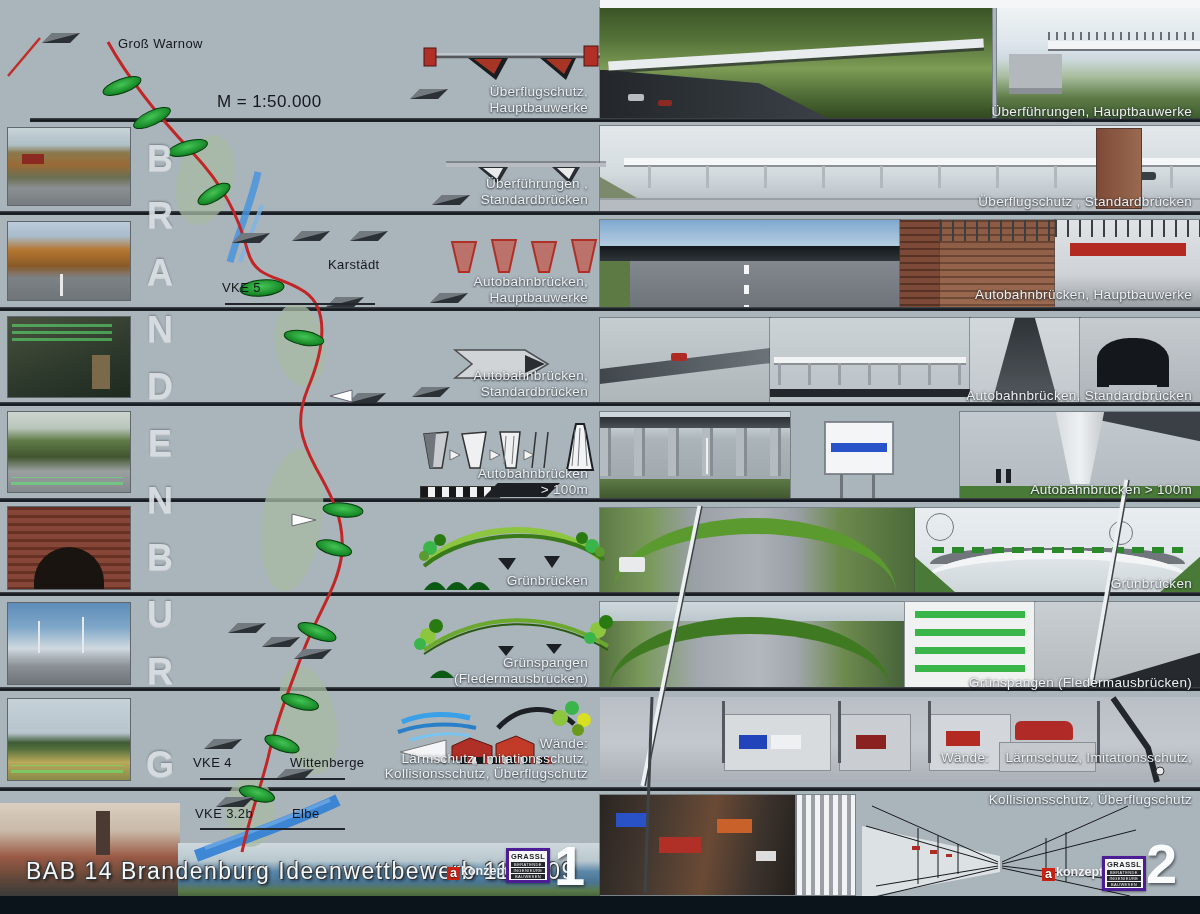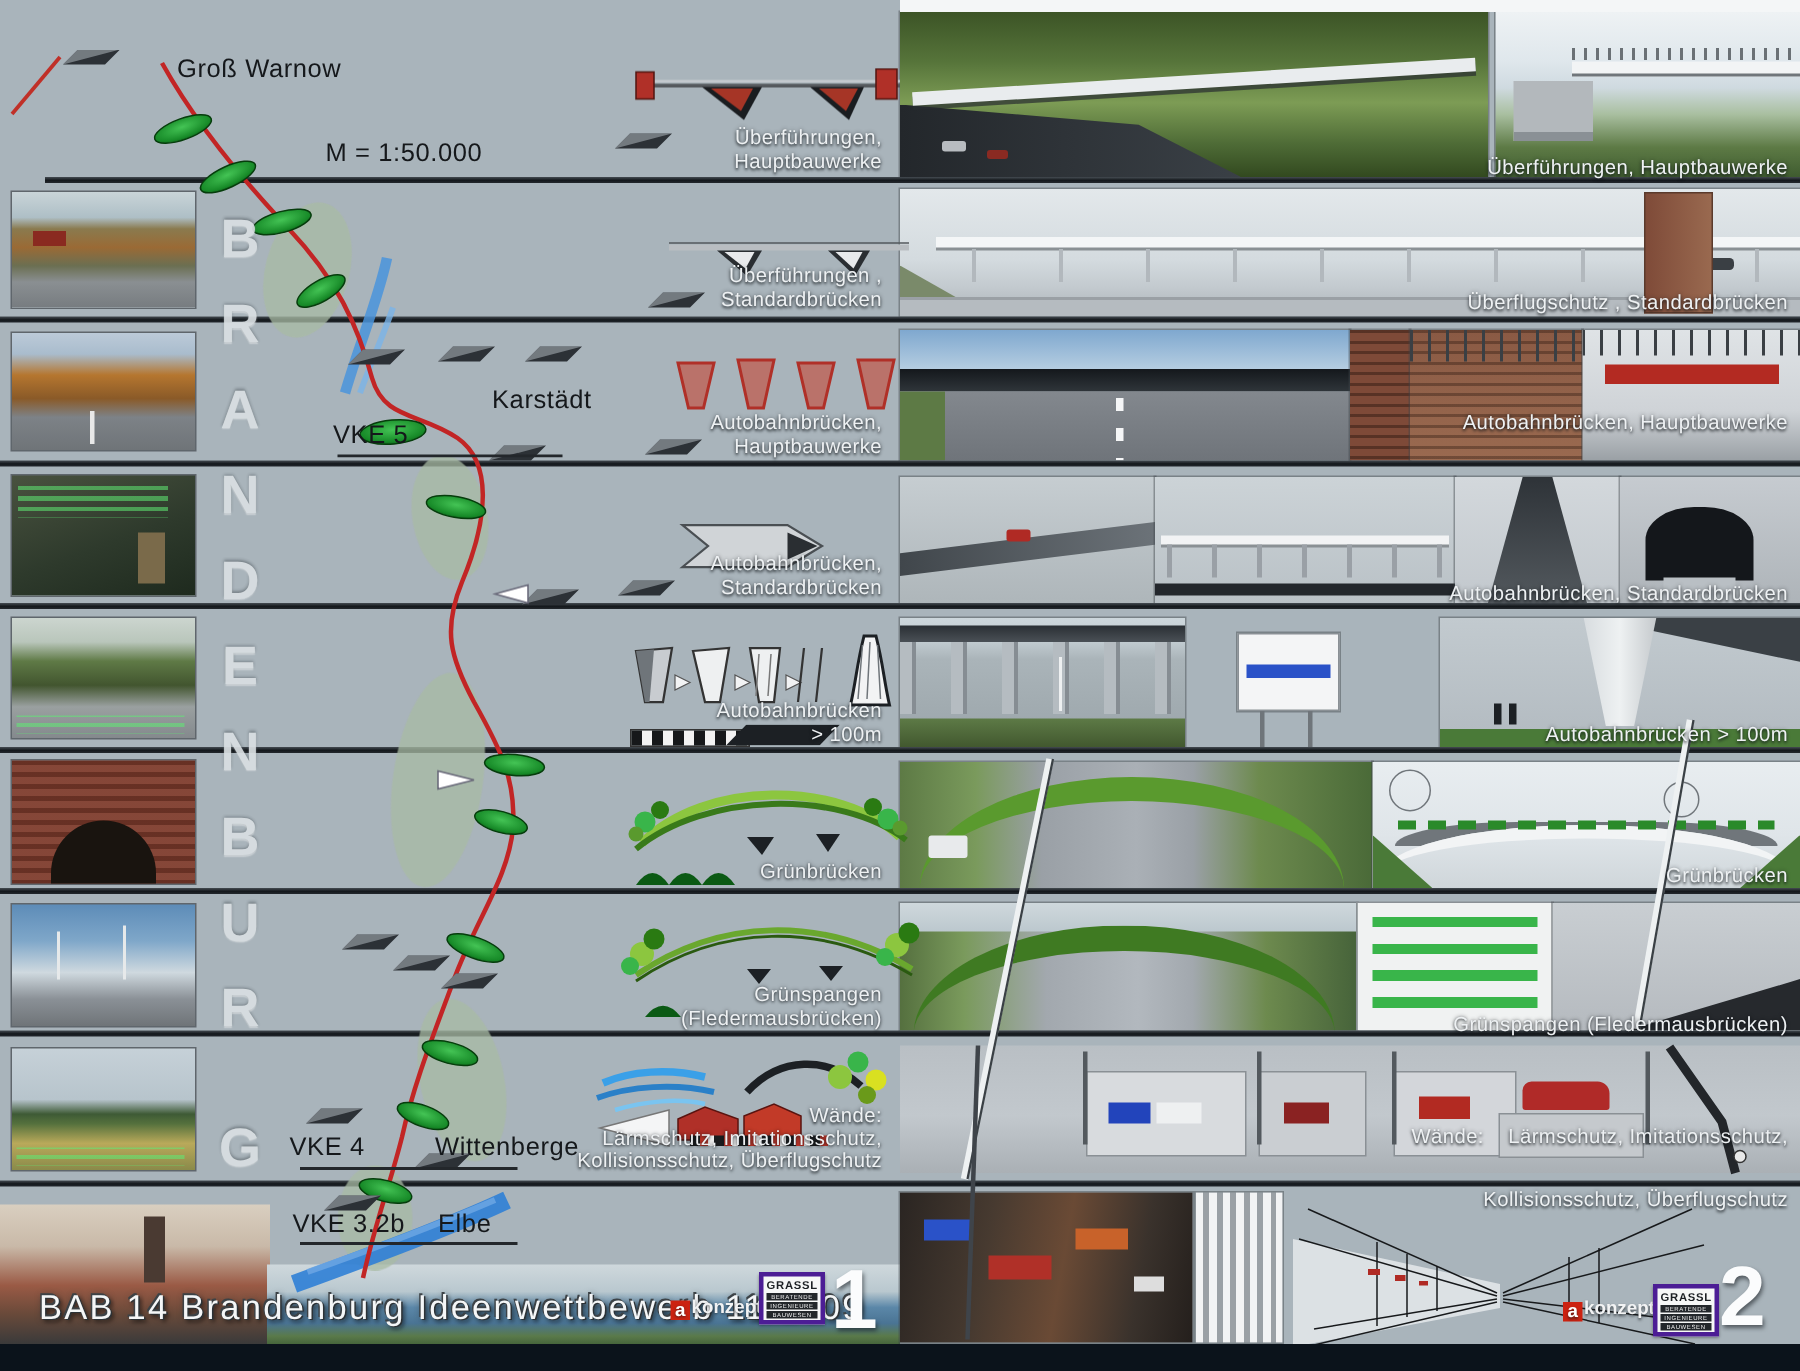--- a/index.html
+++ b/index.html
@@ -13,21 +13,21 @@
   .photo{position:absolute;left:8px;width:122px;z-index:2;box-shadow:0 0 0 1px rgba(55,60,66,.65);}
   .cap-green{position:absolute;background:repeating-linear-gradient(0deg,rgba(70,230,90,0) 0 4px,rgba(95,235,115,.55) 4px 7px);}
   
   .render{position:absolute;z-index:2;outline:1px solid rgba(62,68,74,.45);overflow:hidden;}
   .g{position:absolute;}
   
   .lbl{position:absolute;z-index:10;color:#eef1f3;font-size:13.5px;line-height:16px;text-align:right;
        letter-spacing:.3px;text-shadow:0 1px 2px rgba(18,22,26,.8),0 0 3px rgba(18,22,26,.45);}
   .lbl span{display:block;}
   .pre{white-space:pre;}
-  .maptext{position:absolute;z-index:10;color:#15181b;font-size:17px;letter-spacing:.4px;}
+  .maptext{position:absolute;z-index:10;color:#15181b;font-size:13px;letter-spacing:.4px;}
   .small{font-size:17px;}
   .vkeul{position:absolute;z-index:10;height:2px;background:#23272b;}
   .letter{position:absolute;left:142px;width:36px;text-align:center;z-index:9;font-size:36px;font-weight:bold;
           color:#d9dfe2;opacity:.92;text-shadow:0 1px 1px rgba(255,255,255,.45),0 -1px 2px rgba(66,74,80,.5);}
   .title{position:absolute;left:26px;top:858px;z-index:11;font-size:23px;color:#f4f6f7;letter-spacing:1.5px;
          text-shadow:-1px -1px 0 #3c4246,1px 1px 0 #2c3236,2px 2px 3px rgba(0,0,0,.55),0 0 4px rgba(40,46,50,.6);}
   .pageno{position:absolute;z-index:11;font-size:56px;font-weight:bold;color:#fbfcfd;line-height:1;
           text-shadow:1px 2px 3px rgba(25,30,35,.6);}
   .aks{position:absolute;z-index:11;font-size:42px;color:#fdfdfe;letter-spacing:3px;line-height:1;
        text-shadow:1px 2px 3px rgba(25,30,35,.55);}
@@ -470,21 +470,21 @@
   <div class="maptext" style="left:222px;top:280px">VKE 5</div>
   <div class="vkeul" style="left:225px;top:303px;width:150px"></div>
   <div class="maptext" style="left:193px;top:755px">VKE 4</div>
   <div class="maptext" style="left:290px;top:755px">Wittenberge</div>
   <div class="vkeul" style="left:200px;top:778px;width:145px"></div>
   <div class="maptext" style="left:195px;top:806px">VKE 3.2b</div>
   <div class="maptext" style="left:292px;top:806px">Elbe</div>
   <div class="vkeul" style="left:200px;top:828px;width:145px"></div>
 
   <div class="lbl" style="right:612px;top:84px">
-    <span>Überführungen,</span>
+    <span>Überflugschutz,</span>
     <span>Hauptbauwerke</span>
   </div>
   <div class="lbl" style="right:612px;top:176px">
     <span>Überführungen ,</span>
     <span>Standardbrücken</span>
   </div>
   <div class="lbl" style="right:612px;top:274px">
     <span>Autobahnbrücken,</span>
     <span>Hauptbauwerke</span>
   </div>
@@ -508,21 +508,21 @@
     <span>Lärmschutz, Imitationsschutz,</span>
     <span>Kollisionsschutz, Überflugschutz</span>
   </div>
 
   <div class="lbl" style="right:8px;top:104px">
       <span>Überführungen, Hauptbauwerke</span>
     </div>
   <div class="lbl" style="right:8px;top:194px">
       <span>Überflugschutz , Standardbrücken</span>
     </div>
-  <div class="lbl" style="right:8px;top:274px">
+  <div class="lbl" style="right:8px;top:287px">
       <span>Autobahnbrücken, Hauptbauwerke</span>
     </div>
   <div class="lbl" style="right:8px;top:388px">
       <span>Autobahnbrücken, Standardbrücken</span>
     </div>
   <div class="lbl" style="right:8px;top:482px">
       <span>Autobahnbrücken &gt; 100m</span>
     </div>
   <div class="lbl" style="right:8px;top:576px">
       <span>Grünbrücken</span>

